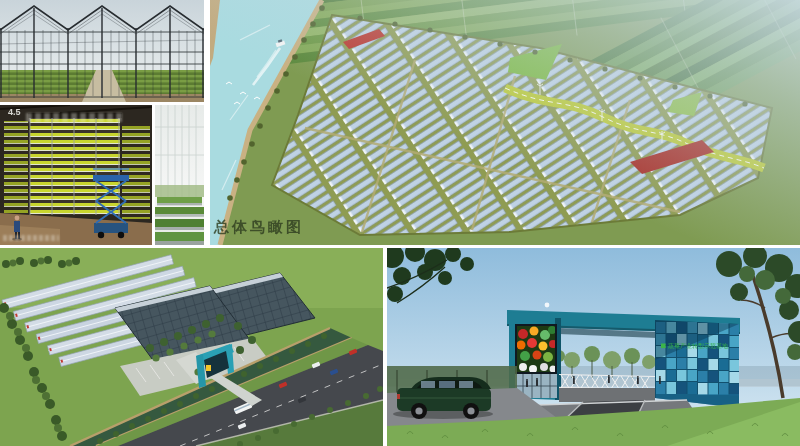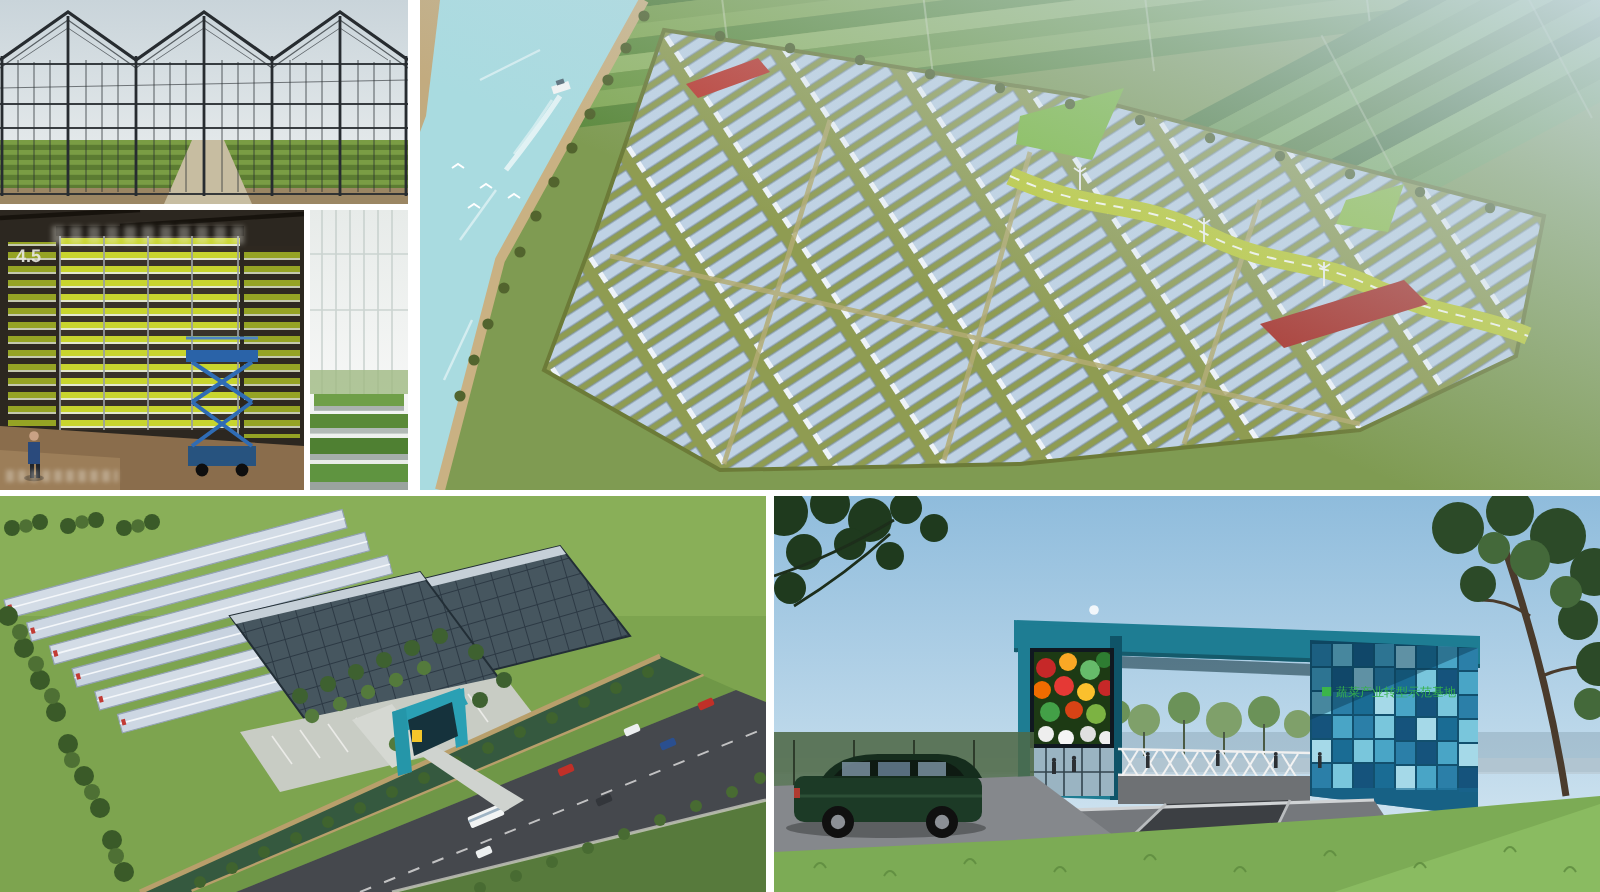--- a/index.html
+++ b/index.html
@@ -9,21 +9,21 @@
   .panel svg{display:block;width:100%;height:100%;}
   
   #p-greenhouse{left:0;top:0;width:204px;height:102px;}
   #p-vfarm{left:0;top:105px;width:152px;height:140px;}
   #p-seedling{left:155px;top:105px;width:49px;height:140px;}
   #p-masterplan{left:210px;top:0;width:590px;height:245px;}
   #p-campus{left:0;top:248px;width:383px;height:198px;}
   #p-gate{left:387px;top:248px;width:413px;height:198px;}
   .caption-overlay{position:absolute;left:4px;bottom:8px;font-size:15px;font-weight:bold;
     color:#2e3d1f;opacity:.8;letter-spacing:3px;}
-  .badge-45{position:absolute;left:8px;top:18px;font-size:9px;font-weight:bold;color:#e9e9e4;opacity:.9;}
+  .badge-45{position:absolute;left:8px;top:2px;font-size:9px;font-weight:bold;color:#e9e9e4;opacity:.9;}
   .wm-blur{position:absolute;left:26px;top:8px;width:96px;height:9px;opacity:.55;filter:blur(1.2px);
     background:repeating-linear-gradient(90deg,rgba(240,240,230,.65) 0 6px,rgba(240,240,230,0) 6px 9px);}
   .wm-blur2{position:absolute;left:3px;bottom:4px;width:56px;height:6px;opacity:.45;filter:blur(1px);
     background:repeating-linear-gradient(90deg,rgba(250,250,245,.7) 0 4px,rgba(250,250,245,0) 4px 6px);}
 </style>
 </head>
 <body>
 
 <div id="collage">
 
@@ -326,20 +326,21 @@
           <circle cx="325" cy="52" r="2.6"></circle>
         <circle cx="360" cy="60" r="2.6"></circle>
           <circle cx="395" cy="69" r="2.6"></circle>
           <circle cx="430" cy="78" r="2.6"></circle>
         <circle cx="465" cy="87" r="2.6"></circle>
           <circle cx="500" cy="96" r="2.6"></circle>
           <circle cx="535" cy="104" r="2.6"></circle>
       </g>
       <rect width="590" height="245" fill="url(#haze)"></rect>
     </svg>
+    <span class="caption-overlay">总体鸟瞰图</span>
   </figure>
 
   <figure class="panel" id="p-campus" style="margin:0">
     <svg viewBox="0 0 383 198" preserveAspectRatio="none">
       <defs>
         <pattern id="glassGrid" width="9" height="9" patternUnits="userSpaceOnUse" patternTransform="rotate(-16)">
           <rect width="9" height="9" fill="#46565f"></rect>
           <path d="M0,0 H9 M0,0 V9" stroke="#2c3944" stroke-width="1"></path>
         </pattern>
       </defs>

